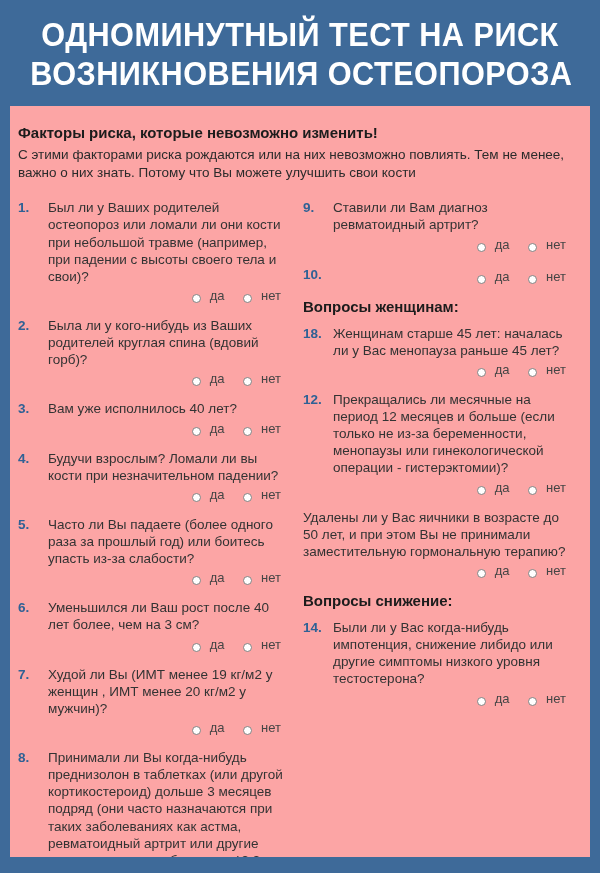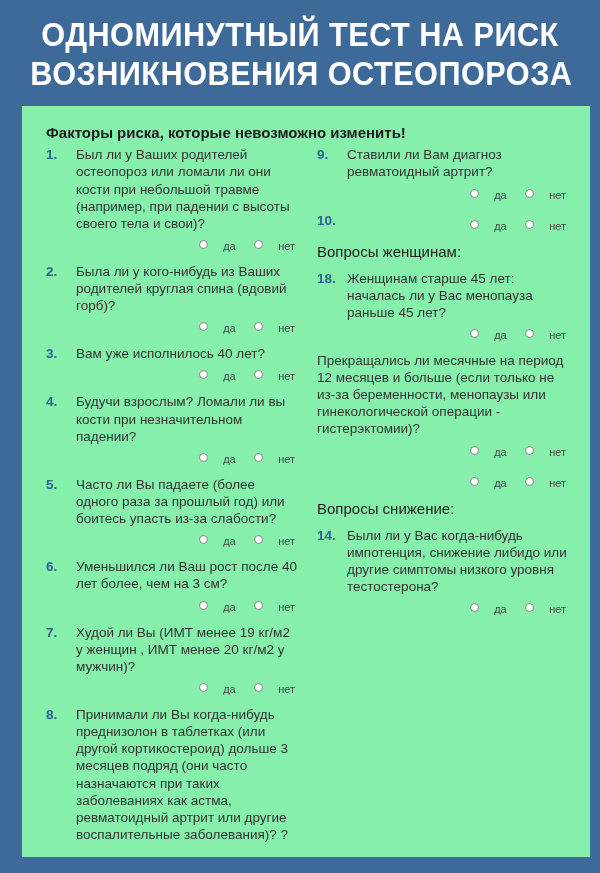--- a/index.html
+++ b/index.html
@@ -30,24 +30,24 @@
     font-weight: bold;
     font-size: 33px;
     line-height: 1.17;
     letter-spacing: 0.5px;
     transform: scaleX(0.93);
     transform-origin: center top;
     white-space: nowrap;
   }
   .poster-title .line { display: block; }
   .card {
-    background: #86efac;
-    margin: 0 10px 16px 22px;
+    background: #fca5a5;
+    margin: 0 10px 16px 10px;
     flex: 1;
-    padding: 18px 22px 12px 24px;
+    padding: 18px 22px 12px 8px;
     overflow: hidden;
   }
   .intro-heading {
     font-size: 15px;
     font-weight: bold;
     color: #1c1c1c;
     margin-bottom: 5px;
   }
   .intro-body {
     font-size: 13.5px;
@@ -77,57 +77,58 @@
     color: var(--text);
     line-height: 1.27;
   }
   .answers {
     text-align: right;
     margin-top: 3px;
     padding-right: 2px;
   }
   .answer {
     display: inline-flex;
-    align-items: flex-start;
-    gap: 15px;
+    align-items: flex-end;
+    gap: 9px;
     margin-left: 14px;
-    font-size: 11px;
+    font-size: 13px;
     color: #454545;
     cursor: pointer;
   }
   .radio {
     width: 9px;
     height: 9px;
     border: 1.5px solid #838383;
     border-radius: 50%;
     display: inline-block;
     background: #ffffff;
   }
   .section-heading {
     font-size: 15px;
-    font-weight: normal;
+    font-weight: bold;
     color: #1c1c1c;
     margin: 4px 0 10px 0;
   }
 </style>
 </head>
 <body>
 
 <div class="page">
 
   <header class="poster-header">
     <h1 class="poster-title">
       <span class="line">ОДНОМИНУТНЫЙ ТЕСТ НА РИСК</span>
       <span class="line">ВОЗНИКНОВЕНИЯ ОСТЕОПОРОЗА</span>
     </h1>
   </header>
 
   <main class="card">
 
     <h2 class="intro-heading">Факторы риска, которые невозможно изменить!</h2>
+    <p class="intro-body">С этими факторами риска рождаются или на них невозможно повлиять. Тем не менее, важно о них знать. Потому что Вы можете улучшить свои кости</p>
 
     <div class="columns">
 
       <div class="col">
 
         <div class="question">
           <div class="qnum">1.</div>
           <div class="qbody">
             <p class="qtext">Был ли у Ваших родителей остеопороз или ломали ли они кости при небольшой травме (например, при падении с высоты своего тела и свои)?</p>
             <div class="answers">
@@ -303,37 +304,39 @@
                 </label>
               <label class="answer">
                   <span class="radio"></span>
                   <span>нет</span>
                 </label>
             </div>
           </div>
         </div>
 
         <div class="question">
+          <div class="qnum">12.</div>
           <div class="qbody">
             <p class="qtext">Прекращались ли месячные на период 12 месяцев и больше (если только не из-за беременности, менопаузы или гинекологической операции - гистерэктомии)?</p>
             <div class="answers">
               <label class="answer">
                   <span class="radio"></span>
                   <span>да</span>
                 </label>
               <label class="answer">
                   <span class="radio"></span>
                   <span>нет</span>
                 </label>
             </div>
           </div>
         </div>
 
         <div class="question">
           <div class="qbody">
+            <p class="qtext">Удалены ли у Вас яичники в возрасте до 50 лет, и при этом Вы не принимали заместительную гормональную терапию?</p>
             <div class="answers">
               <label class="answer">
                   <span class="radio"></span>
                   <span>да</span>
                 </label>
               <label class="answer">
                   <span class="radio"></span>
                   <span>нет</span>
                 </label>
             </div>

